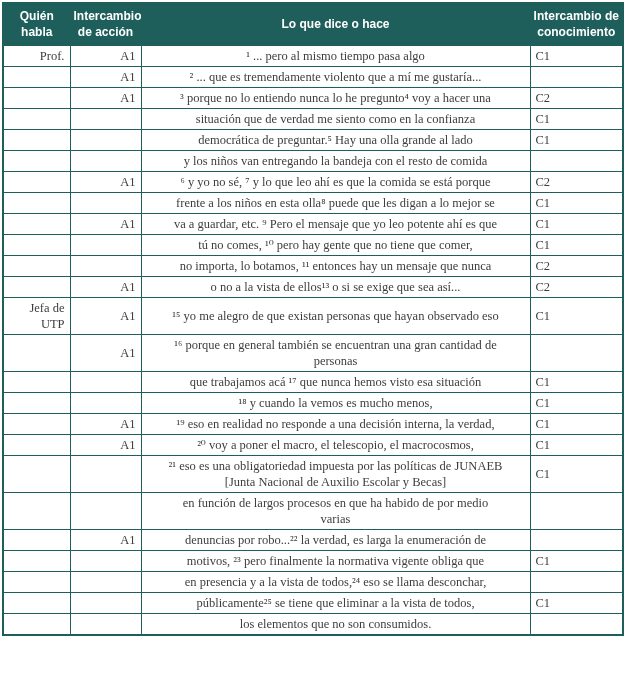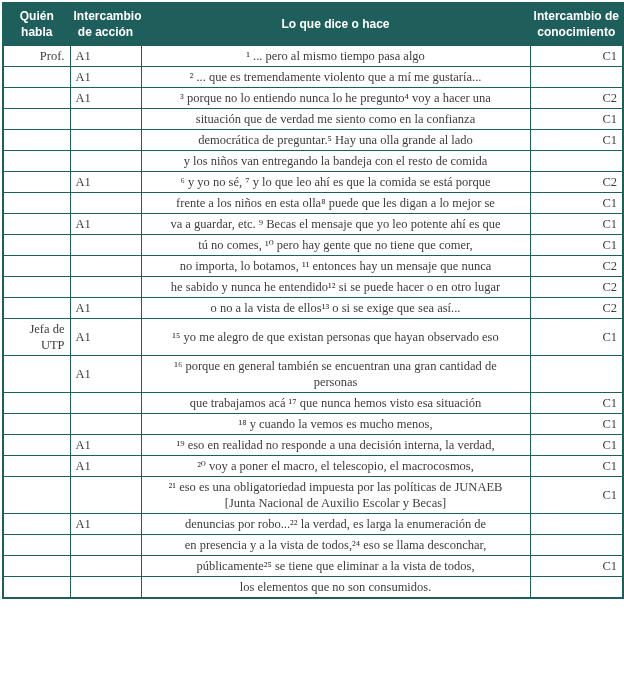--- a/index.html
+++ b/index.html
@@ -39,23 +39,23 @@
     line-height: 16px;
     color: var(--body-text);
     padding: 2px 5px;
     vertical-align: middle;
   }
   .col-speaker   { width: 67px; }
   .col-action    { width: 71px; }
   .col-utterance { width: 389px; }
   .col-knowledge { width: 93px; }
   td.speaker-cell   { text-align: right; }
-  td.action-cell    { text-align: left; }
+  td.action-cell    { text-align: right; }
   td.utterance-cell { text-align: center; white-space: pre; }
-  td.knowledge-cell { text-align: right; }
+  td.knowledge-cell { text-align: left; }
 </style>
 </head>
 <body>
 
 <div class="wrap">
   <table class="transcript">
     <colgroup>
       <col class="col-speaker">
       <col class="col-action">
       <col class="col-utterance">
@@ -114,39 +114,33 @@
         </tr>
         <tr>
           <td class="speaker-cell"></td>
           <td class="action-cell"></td>
           <td class="utterance-cell">frente a los niños en esta olla⁸ puede que les digan a lo mejor se</td>
           <td class="knowledge-cell">C1</td>
         </tr>
         <tr>
           <td class="speaker-cell"></td>
           <td class="action-cell">A1</td>
-          <td class="utterance-cell">va a guardar, etc. ⁹ Becas el mensaje que yo leo potente ahí es que</td>
+          <td class="utterance-cell">va a guardar, etc. ⁹ Pero el mensaje que yo leo potente ahí es que</td>
           <td class="knowledge-cell">C1</td>
         </tr>
         <tr>
           <td class="speaker-cell"></td>
           <td class="action-cell"></td>
           <td class="utterance-cell">tú no comes, ¹⁰ pero hay gente que no tiene que comer,</td>
           <td class="knowledge-cell">C1</td>
         </tr>
         <tr>
           <td class="speaker-cell"></td>
           <td class="action-cell"></td>
           <td class="utterance-cell">no importa, lo botamos, ¹¹ entonces hay un mensaje que nunca</td>
-          <td class="knowledge-cell">C2</td>
-        </tr>
-        <tr>
-          <td class="speaker-cell"></td>
-          <td class="action-cell"></td>
-          <td class="utterance-cell">he sabido y nunca he entendido¹² si se puede hacer o en otro lugar</td>
           <td class="knowledge-cell">C2</td>
         </tr>
         <tr>
           <td class="speaker-cell"></td>
           <td class="action-cell">A1</td>
           <td class="utterance-cell">o no a la vista de ellos¹³ o si se exige que sea así...</td>
           <td class="knowledge-cell">C2</td>
         </tr>
         <tr>
           <td class="speaker-cell">Jefa de UTP</td>
@@ -187,23 +181,36 @@
         </tr>
         <tr>
           <td class="speaker-cell"></td>
           <td class="action-cell"></td>
           <td class="utterance-cell">²¹ eso es una obligatoriedad impuesta por las políticas de JUNAEB
 [Junta Nacional de Auxilio Escolar y Becas]</td>
           <td class="knowledge-cell">C1</td>
         </tr>
         <tr>
           <td class="speaker-cell"></td>
+          <td class="action-cell"></td>
+          <td class="utterance-cell">en función de largos procesos en que ha habido de por medio
+varias</td>
+          <td class="knowledge-cell"></td>
+        </tr>
+        <tr>
+          <td class="speaker-cell"></td>
           <td class="action-cell">A1</td>
           <td class="utterance-cell">denuncias por robo...²² la verdad, es larga la enumeración de</td>
           <td class="knowledge-cell"></td>
+        </tr>
+        <tr>
+          <td class="speaker-cell"></td>
+          <td class="action-cell"></td>
+          <td class="utterance-cell">motivos, ²³ pero finalmente la normativa vigente obliga que</td>
+          <td class="knowledge-cell">C1</td>
         </tr>
         <tr>
           <td class="speaker-cell"></td>
           <td class="action-cell"></td>
           <td class="utterance-cell">en presencia y a la vista de todos,²⁴ eso se llama desconchar,</td>
           <td class="knowledge-cell"></td>
         </tr>
         <tr>
           <td class="speaker-cell"></td>
           <td class="action-cell"></td>

